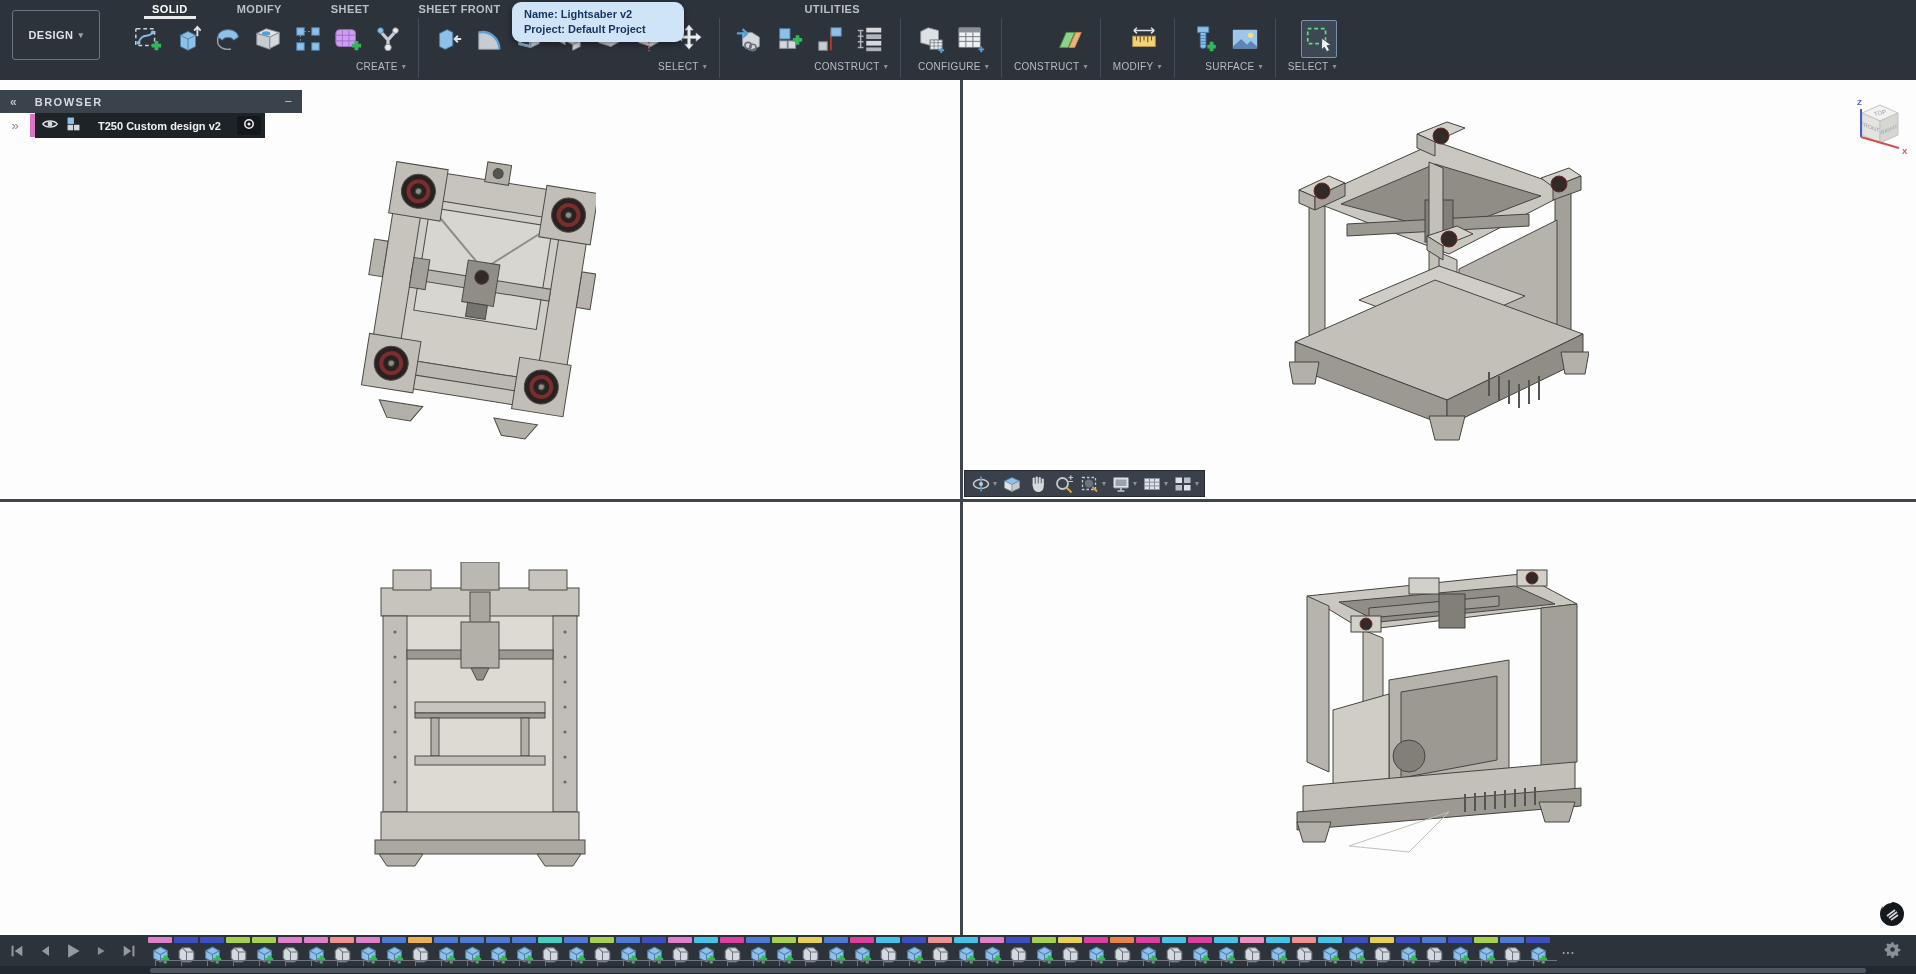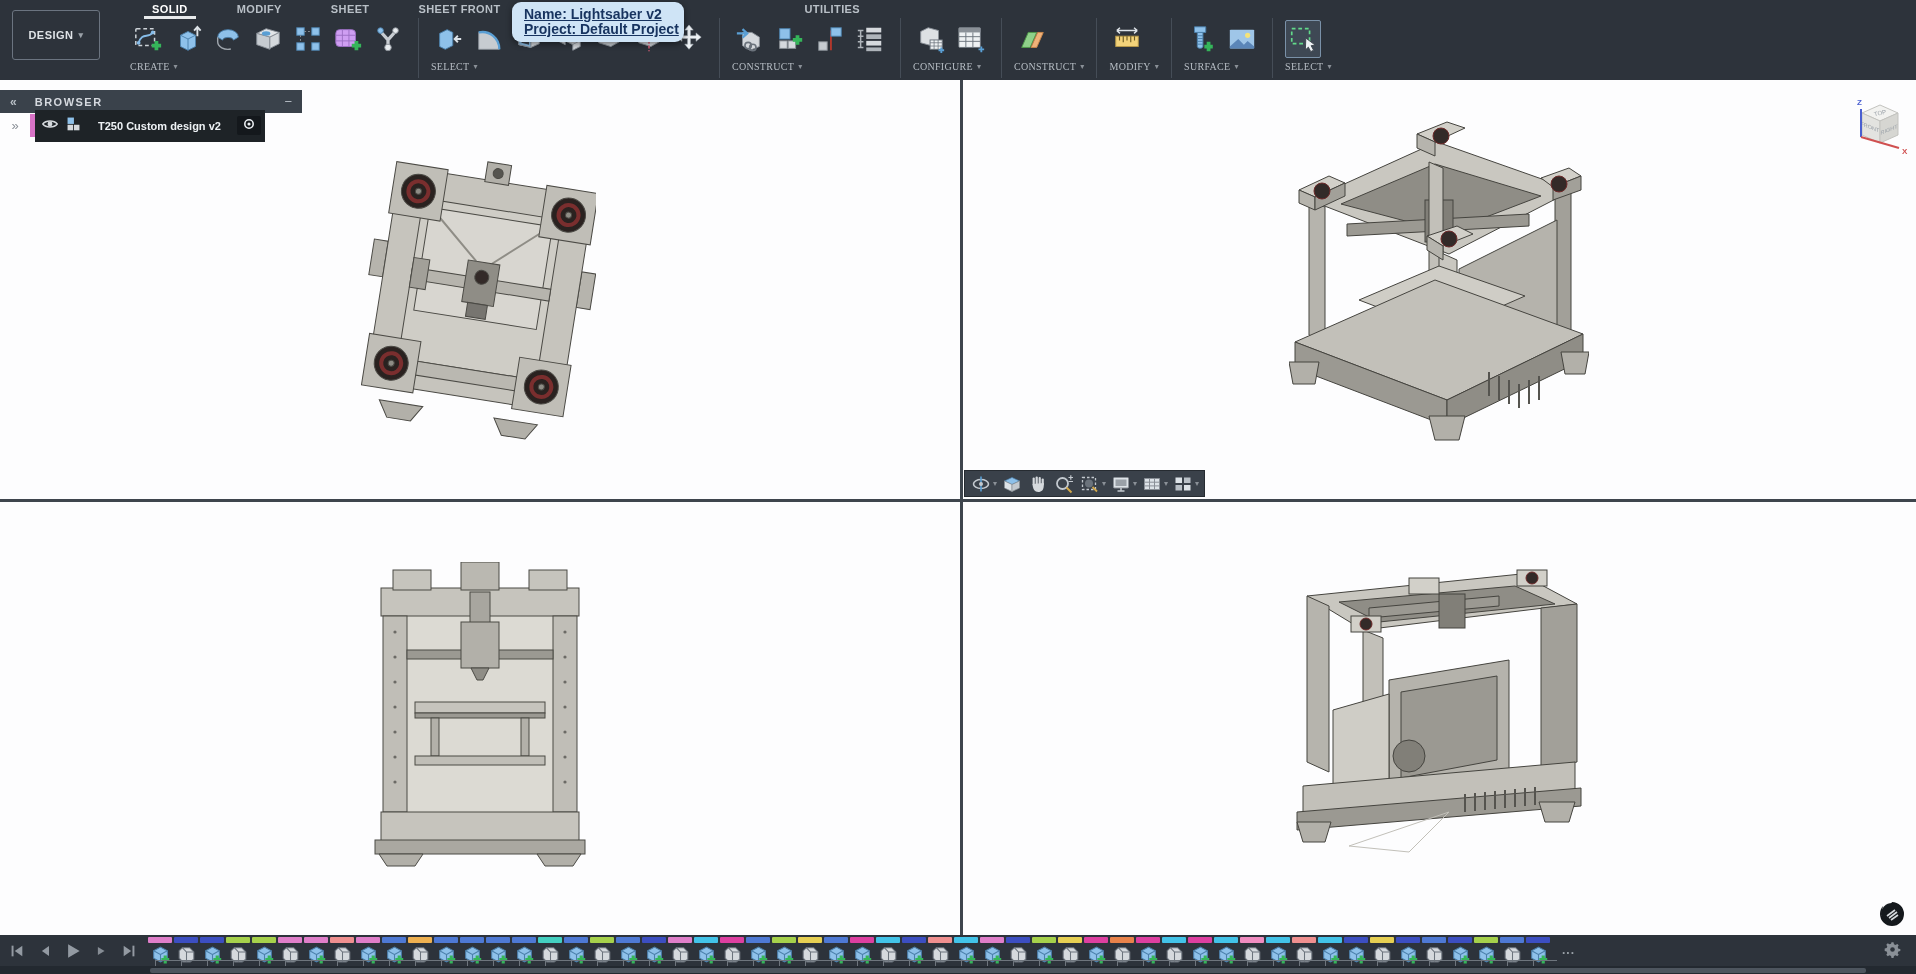--- a/index.html
+++ b/index.html
@@ -12,46 +12,46 @@
   #tabs { position:absolute; top:0; left:150px; height:17px; display:flex; gap:45px; align-items:center; }
   .tab { font-size:11px; font-weight:bold; color:#b9c0c7; letter-spacing:.4px; cursor:pointer; position:relative; padding:1px 2px; white-space:nowrap; }
   .tab.active { color:#ffffff; }
   .tab.active::after { content:""; position:absolute; left:-6px; right:-6px; bottom:-3px; height:3px; background:#e8eaec; }
   .tab.util-gap { margin-left:255px; }
 
   #design-btn { position:absolute; left:12px; top:10px; width:88px; height:50px; border:1px solid #6b7480; border-radius:3px; color:#dfe3e7; font-size:11px; font-weight:bold; letter-spacing:.5px; display:flex; align-items:center; justify-content:center; gap:5px; cursor:pointer; background:#2d333b; }
   #design-btn .caret { color:#9aa1a8; font-size:9px; }
 
   #groups { position:absolute; top:18px; left:118px; display:flex; height:60px; }
-  .group { display:flex; flex-direction:column; align-items:flex-start; padding:0 12px;font-family:Liberation Serif, serif; }
+  .group { display:flex; flex-direction:column; align-items:flex-end; padding:0 12px; }
   .group + .group { border-left:1px solid #454d57; }
   .gicons { display:flex; gap:4px; align-items:center; height:42px; }
   .tile { width:36px; height:38px; display:flex; align-items:center; justify-content:center; border-radius:2px; cursor:pointer; }
   .tile.active-tool { border:1px solid #7a91a8; background:#3e4854; }
   .glabel { margin-top:1px; font-size:10px; color:#b6bdc4; letter-spacing:.3px; display:flex; gap:4px; align-items:center; cursor:pointer; white-space:nowrap; }
   .glabel .caret { color:#8a9097; font-size:8px; }
 
   #tooltip { position:absolute; left:512px; top:2px; width:172px; height:40px; background:#cfe4f6; border-radius:9px; box-shadow:0 2px 6px rgba(0,0,0,.45); z-index:60; padding:4px 12px; display:flex; flex-direction:column; justify-content:center; }
-  #tooltip div { font-size:14px; font-weight:bold; color:#17335f; line-height:15px; white-space:nowrap;text-decoration:underline; }
+  #tooltip div { font-size:11px; font-weight:bold; color:#17335f; line-height:15px; white-space:nowrap; }
 
   
   #viewport-area { position:absolute; top:80px; left:0; width:1916px; height:855px; background:#fdfdfe; }
   .vp-divider-v { position:absolute; left:960px; top:0; width:3px; height:855px; background:#3e454d; }
   .vp-divider-h { position:absolute; left:0; top:419px; width:1916px; height:3px; background:#3e454d; }
   .model { position:absolute; }
 
   
   #browser-header { position:absolute; left:0; top:10px; width:302px; height:23px; background:#3a424b; display:flex; align-items:center; z-index:30; }
   #browser-header .collapse { color:#b9c0c7; font-size:12px; font-weight:bold; margin-left:10px; cursor:pointer; }
   #browser-header .btitle { color:#d5d9df; font-size:11px; font-weight:bold; letter-spacing:1.5px; margin-left:18px; flex:1; }
   #browser-header .minim { color:#b9c0c7; font-size:13px; margin-right:10px; cursor:pointer; }
   #browser-item { position:absolute; left:0; top:34px; height:23px; display:flex; align-items:center; z-index:30; }
   #browser-item .expand { color:#8a9097; font-size:13px; width:30px; text-align:center; cursor:pointer; }
   #browser-item .swatch { width:5px; height:23px; background:#d873c6; }
-  #browser-item .row { height:32px; background:#1e2327; display:flex; align-items:center; padding:0 4px 0 6px; gap:6px; }
+  #browser-item .row { height:25px; background:#1e2327; display:flex; align-items:center; padding:0 4px 0 6px; gap:6px; }
   #browser-item .doc-label { color:#eef2f5; font-size:11px; font-weight:bold; padding:0 10px; white-space:nowrap; }
   #browser-item .ground-box { width:24px; height:19px; background:#14181c; border-radius:2px; display:flex; align-items:center; justify-content:center; cursor:pointer; }
 
   
   #navbar { position:absolute; left:964px; top:390px; height:27px; background:#3a414a; border:1px solid #262b31; display:flex; align-items:center; padding:0 4px; gap:2px; z-index:25; }
   .navbtn { display:flex; align-items:center; justify-content:center; width:24px; height:23px; cursor:pointer; }
   .navcaret { color:#8a9097; font-size:8px; margin:0 1px 0 -2px; cursor:pointer; }
 
   
   #viewcube { position:absolute; left:1848px; top:16px; width:64px; height:66px; cursor:pointer; z-index:25; }

